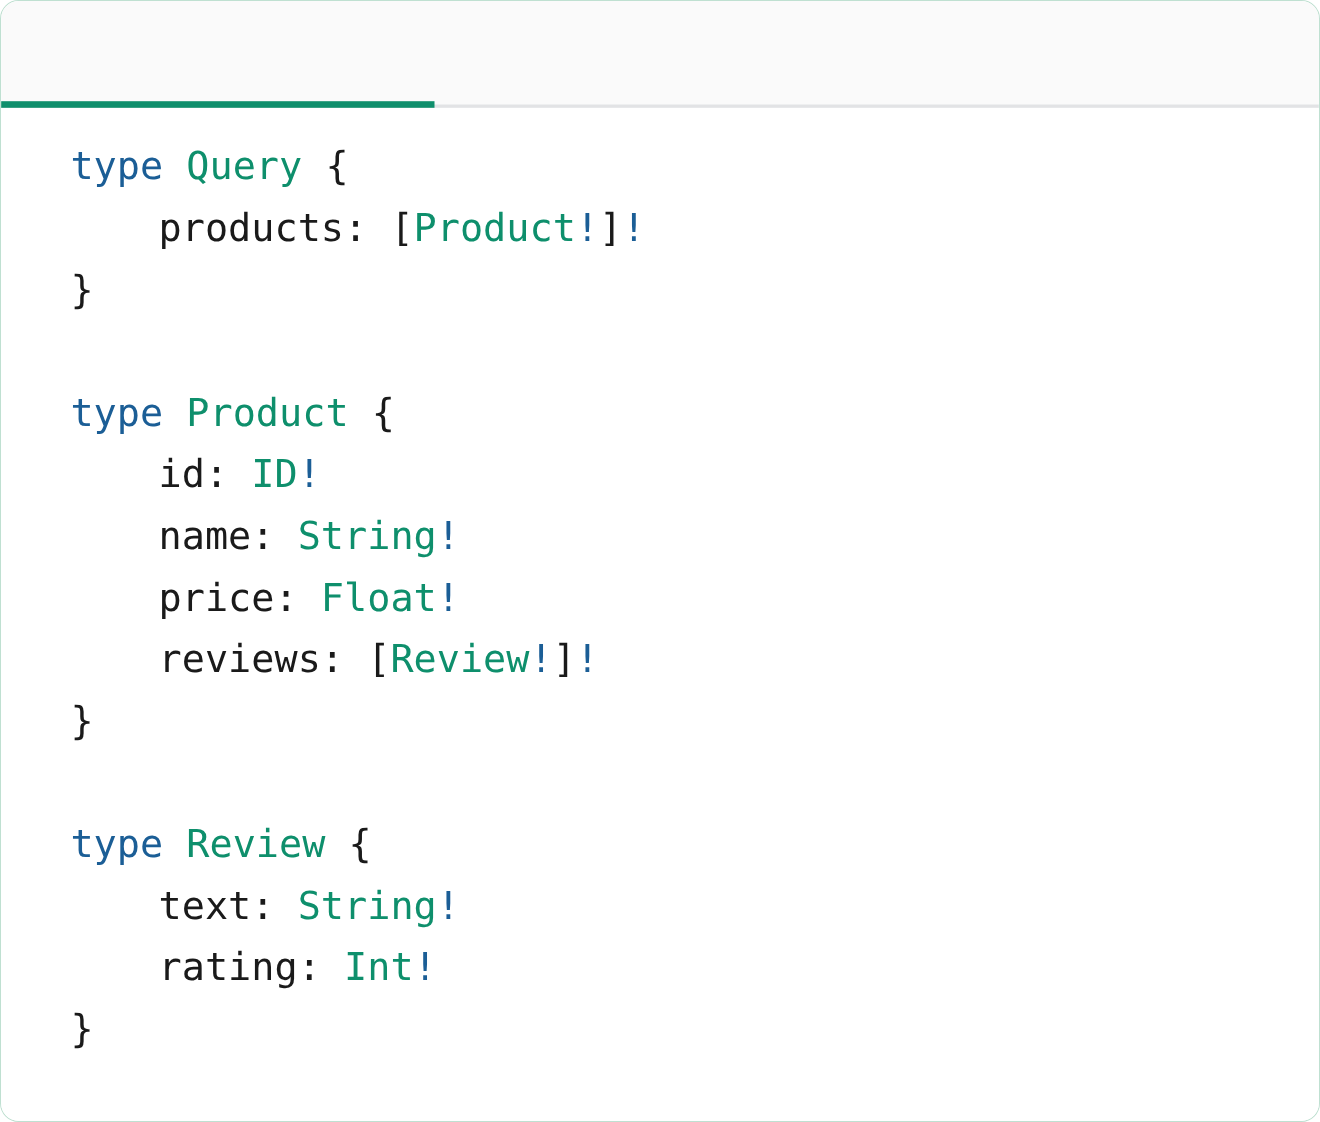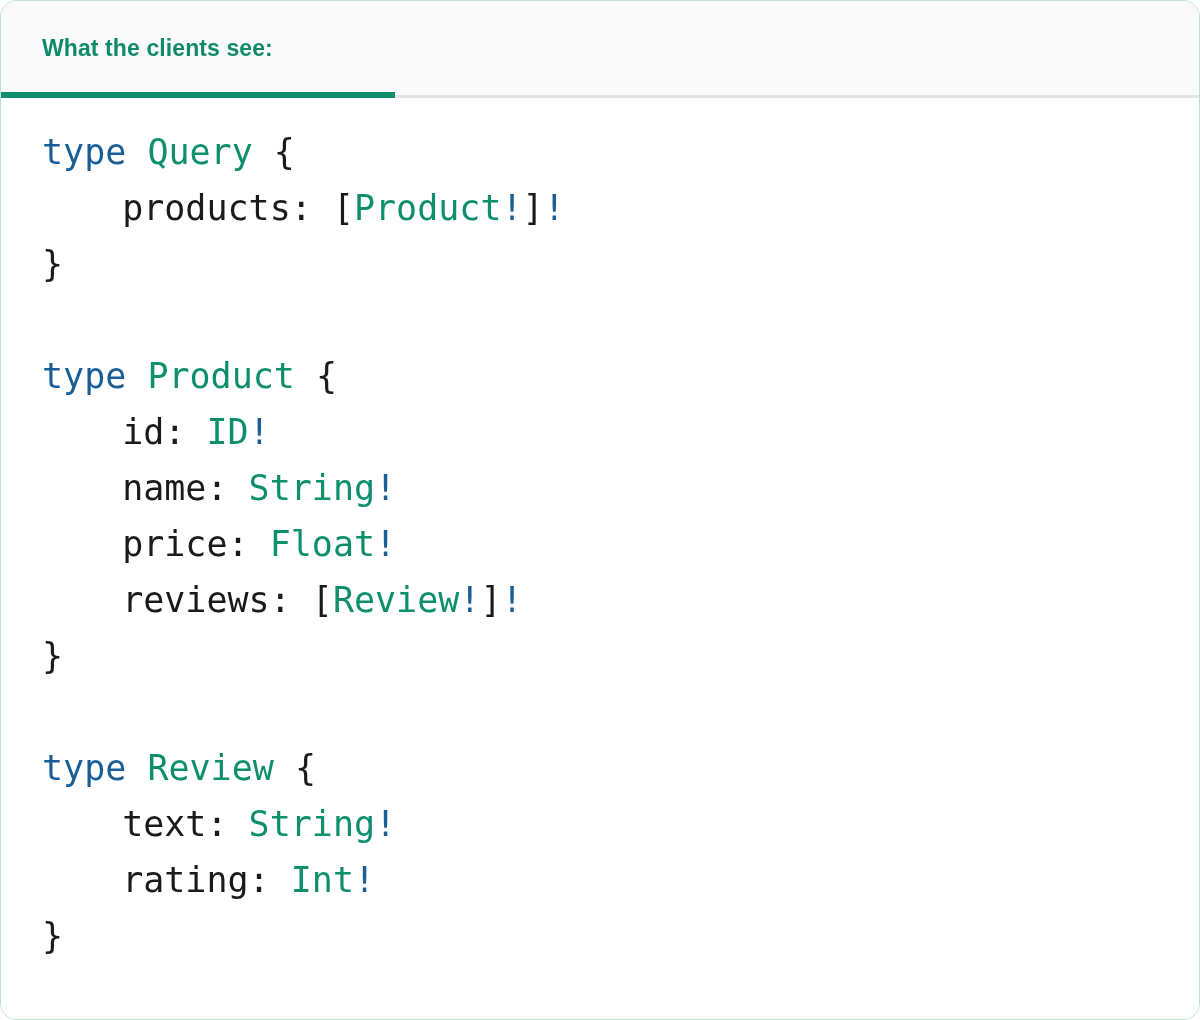--- a/index.html
+++ b/index.html
@@ -65,21 +65,21 @@
     left: 0;
     bottom: -3px;
     width: 394px;
     height: 6px;
     background: #0f8f6c;
   }
 
   
   .code-area {
     flex: 1 1 auto;
-    padding: 26px 0 0 41px;
+    padding: 26px 0 0 63px;
     background: #ffffff;
     overflow: hidden;
   }
   pre.code {
     margin: 0;
     font-family: "DejaVu Sans Mono", "Liberation Mono", monospace;
     font-size: 35px;
     line-height: 56px;
     color: #1a1a1a;
     white-space: pre;
@@ -92,21 +92,20 @@
   .bang { color: #1b5e96; }
   .fld  { color: #1a1a1a; margin-left: 38px; }
 </style>
 </head>
 <body>
 
 <div class="card">
 
   <div class="tabbar">
     <div class="tab">
-      <span class="tab-label">What the clients see:</span>
       <span class="tab-underline"></span>
     </div>
   </div>
 
   <div class="code-area">
     <pre class="code" id="code-root"><span class="ln"><span class="kw">type</span><span class="punc"> </span><span class="tname">Query</span><span class="punc"> </span><span class="punc">{</span></span><span class="ln"><span class="punc">  </span><span class="fld">products</span><span class="punc">: </span><span class="punc">[</span><span class="tname">Product</span><span class="bang">!</span><span class="punc">]</span><span class="bang">!</span></span><span class="ln"><span class="punc">}</span></span><span class="ln"></span><span class="ln"><span class="kw">type</span><span class="punc"> </span><span class="tname">Product</span><span class="punc"> </span><span class="punc">{</span></span><span class="ln"><span class="punc">  </span><span class="fld">id</span><span class="punc">: </span><span class="tname">ID</span><span class="bang">!</span></span><span class="ln"><span class="punc">  </span><span class="fld">name</span><span class="punc">: </span><span class="tname">String</span><span class="bang">!</span></span><span class="ln"><span class="punc">  </span><span class="fld">price</span><span class="punc">: </span><span class="tname">Float</span><span class="bang">!</span></span><span class="ln"><span class="punc">  </span><span class="fld">reviews</span><span class="punc">: </span><span class="punc">[</span><span class="tname">Review</span><span class="bang">!</span><span class="punc">]</span><span class="bang">!</span></span><span class="ln"><span class="punc">}</span></span><span class="ln"></span><span class="ln"><span class="kw">type</span><span class="punc"> </span><span class="tname">Review</span><span class="punc"> </span><span class="punc">{</span></span><span class="ln"><span class="punc">  </span><span class="fld">text</span><span class="punc">: </span><span class="tname">String</span><span class="bang">!</span></span><span class="ln"><span class="punc">  </span><span class="fld">rating</span><span class="punc">: </span><span class="tname">Int</span><span class="bang">!</span></span><span class="ln"><span class="punc">}</span></span></pre>
   </div>
 
 </div>
 

